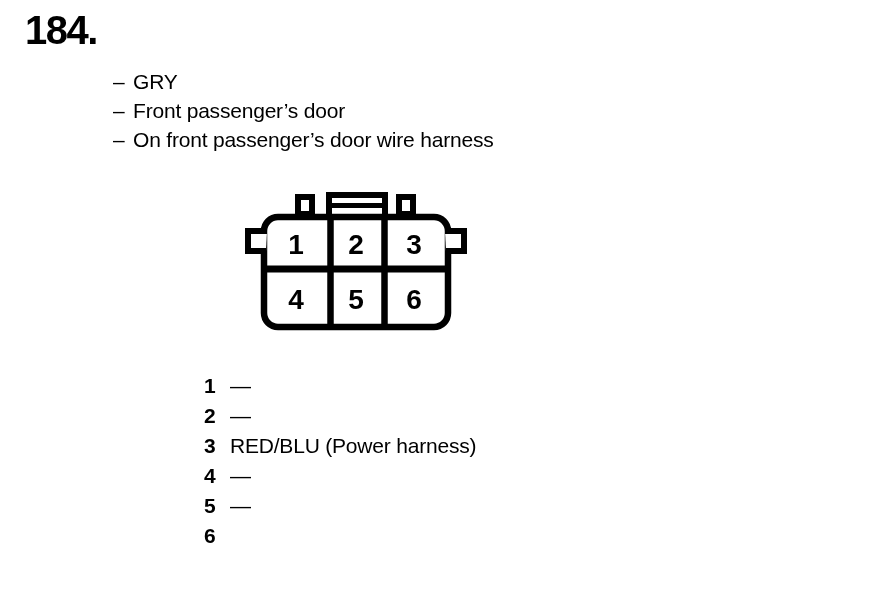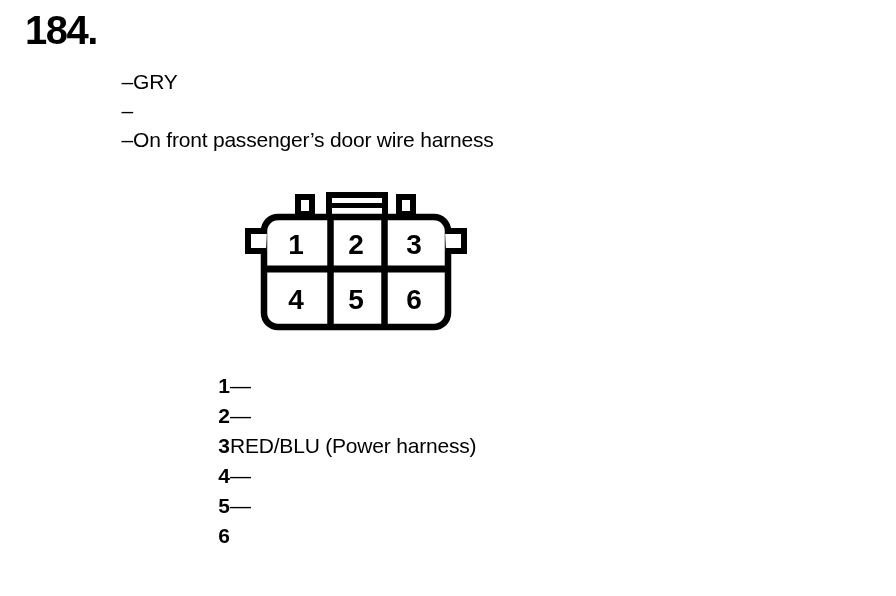--- a/index.html
+++ b/index.html
@@ -5,21 +5,20 @@
   * { margin: 0; padding: 0; box-sizing: border-box; }
   html, body { background: #ffffff; }
   .page {
     position: relative;
     width: 896px;
     height: 596px;
     background: #ffffff;
     color: #000000;
     font-family: "Liberation Sans", sans-serif;
     overflow: hidden;
-    text-align: right;
   }
   
   .title-row {
     position: absolute;
     left: 25px;
     top: 10px;
     display: flex;
     gap: 17px;
     font-weight: bold;
     font-size: 40px;
@@ -73,20 +72,21 @@
     <span>184.</span>
   </div>
 
   <div class="details">
     <div class="detail-row">
       <span class="detail-marker">–</span>
       <span>GRY</span>
     </div>
     <div class="detail-row">
       <span class="detail-marker">–</span>
+      <span>Front passenger’s door</span>
     </div>
     <div class="detail-row">
       <span class="detail-marker">–</span>
       <span>On front passenger’s door wire harness</span>
     </div>
   </div>
 
   <div class="connector-wrap">
     <svg width="245" height="155" viewBox="230 185 245 155" xmlns="http://www.w3.org/2000/svg">
       <g stroke="#000000" fill="none">

